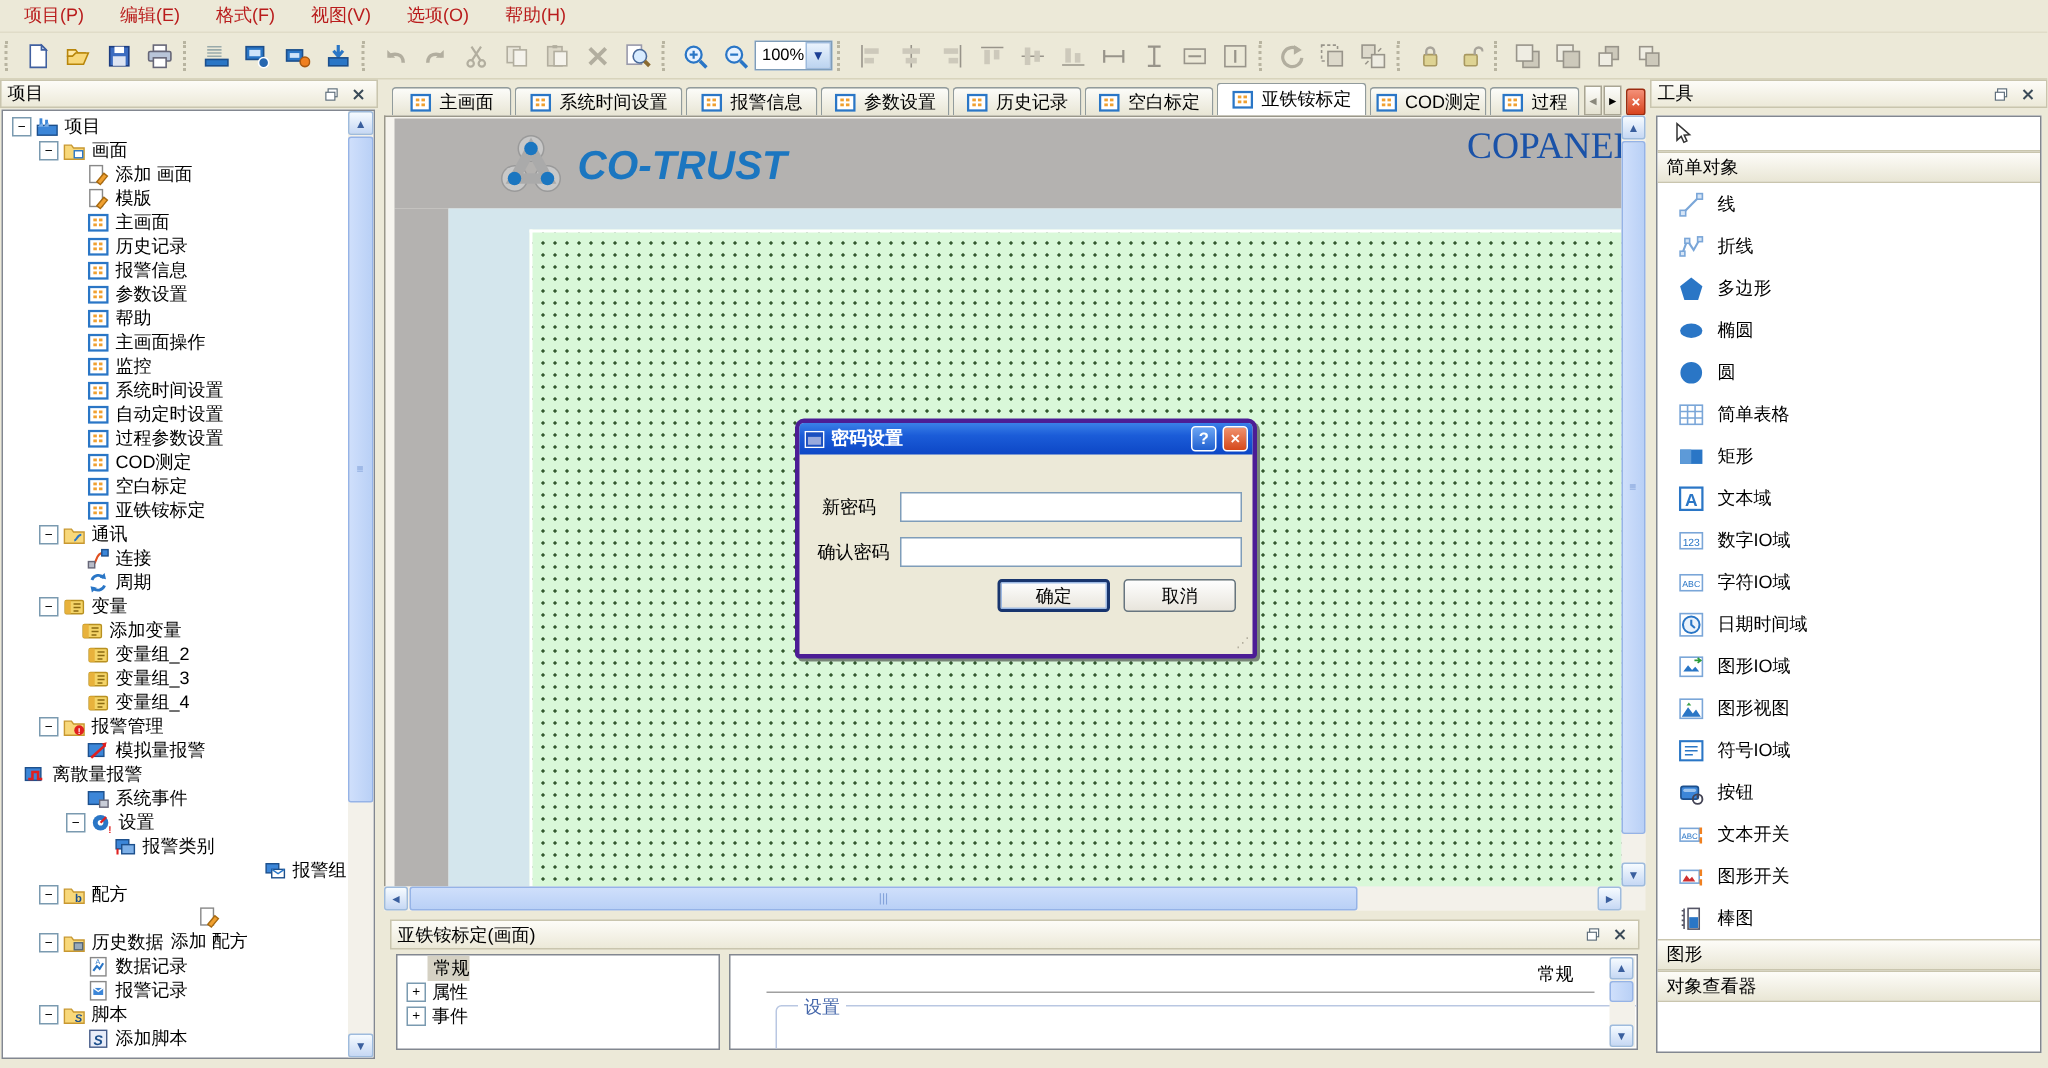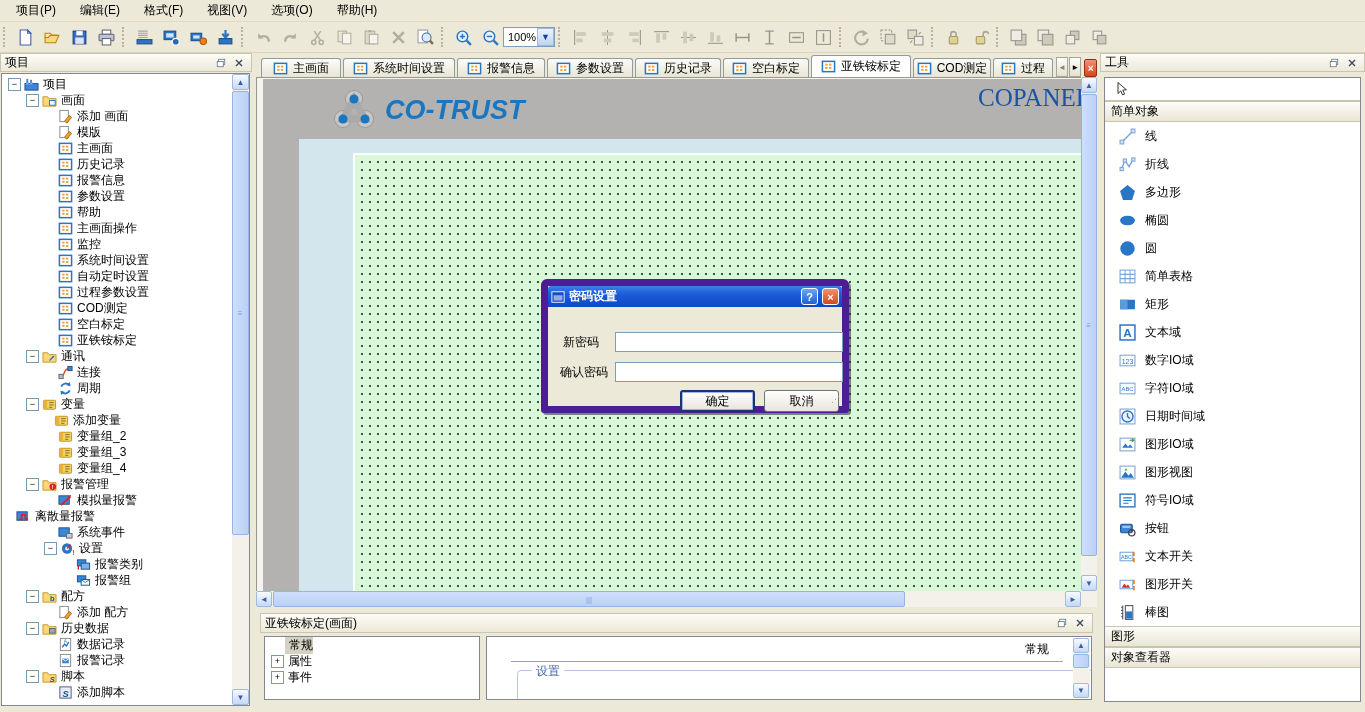--- a/index.html
+++ b/index.html
@@ -4,21 +4,21 @@
 <style>
   html,body{margin:0;padding:0;}
   body{width:1365px;height:712px;position:relative;overflow:hidden;background:#ece9d8;
        font-family:"Liberation Sans","DejaVu Sans",sans-serif;font-size:12px;color:#000;}
   .abs{position:absolute;}
   svg{display:block;}
 
   
   #menubar{left:0;top:0;width:1365px;height:22px;background:#ece9d8;border-bottom:1px solid #e0dcc8;
            display:flex;align-items:center;padding-left:4px;box-sizing:border-box;}
-  .menu-item{color:#000000;padding:2px 12px;white-space:nowrap;}
+  .menu-item{color:#b91c1c;padding:2px 12px;white-space:nowrap;}
 
   
   #toolbar{left:0;top:22px;width:1365px;height:31px;background:#ece9d8;display:flex;align-items:center;
            border-bottom:1px solid #d8d4bc;box-sizing:border-box;}
   .tb-grip{width:5px;height:20px;margin:0 3px;border-left:2px dotted #b8b4a0;}
   .tb-group{display:flex;align-items:center;gap:2px;}
   .tb-btn{width:23px;height:23px;display:flex;align-items:center;justify-content:center;border:1px solid transparent;}
   .tb-btn svg{width:17px;height:17px;}
   .zoom-select{height:20px;width:52px;border:1px solid #7f9db9;background:#fff;font-size:11px;
                display:flex;align-items:center;justify-content:space-between;padding-left:4px;box-sizing:border-box;}
@@ -70,21 +70,21 @@
   #design-gray-top{left:6px;top:1px;width:819px;height:60px;background:#b4b2b0;}
   #design-gray-left{left:6px;top:61px;width:36px;height:453px;background:#b4b2b0;}
   #design-blue{left:42px;top:61px;width:783px;height:453px;background:#d4e6ed;}
   #design-green{left:96px;top:75px;width:729px;height:439px;background:#d9f8d9;border-top:2px solid #fff;border-left:2px solid #fff;
     background-image:radial-gradient(circle,#33582f 0.9px,transparent 1.3px);background-size:8px 8px;background-position:3px 3px;}
   #logo{left:74px;top:6px;width:260px;height:52px;display:flex;align-items:center;gap:8px;}
   #logo-text{font-size:27px;font-weight:bold;font-style:italic;color:#1b76c0;letter-spacing:0px;}
   #copanel{right:-10px;top:6px;font-family:"Liberation Serif","DejaVu Serif",serif;font-size:25px;color:#1a52a8;white-space:nowrap;}
 
   
-  #dialog{left:284px;top:201px;width:308px;height:134px;border:7px solid #4c1d95;border-radius:6px 6px 3px 3px;
+  #dialog{left:273px;top:201px;width:308px;height:160px;border:3px solid #4c1d95;border-radius:6px 6px 3px 3px;
           background:#ece9d8;box-sizing:border-box;box-shadow:2px 2px 0 rgba(40,40,40,.55);}
   #dlg-title{height:21px;background:linear-gradient(180deg,#3a80e8 0%,#1b5cd8 40%,#0d47c6 100%);border-radius:3px 3px 0 0;
              display:flex;align-items:center;padding:0 3px;gap:4px;}
   #dlg-title .cap{color:#fff;font-weight:bold;font-size:12px;flex:1;}
   .dlg-btn{width:17px;height:17px;border-radius:3px;border:1px solid #fff;color:#fff;font-weight:bold;font-size:11px;
            display:flex;align-items:center;justify-content:center;box-sizing:border-box;}
   .dlg-help{background:linear-gradient(#6ca6f4,#2060d0);}
   .dlg-close{background:linear-gradient(#f0926e,#d5481c);}
   .dlg-row{position:absolute;display:flex;align-items:center;}
   .dlg-input{width:228px;height:20px;background:#fff;border:1px solid #7f9db9;box-sizing:border-box;font-size:12px;padding:0 3px;}
@@ -758,42 +758,42 @@
           <span style="width: 11px; flex: 0 0 auto;"></span>
           <span class="ticon">
             <svg viewBox="0 0 16 16" width="15" height="15">
               <rect x="1.5" y="3" width="9" height="6.5" fill="#3c86d8" stroke="#1c4f8c"></rect>
               <rect x="5.5" y="6.5" width="9" height="6.5" fill="#7db0e8" stroke="#1c4f8c"></rect>
               <path d="M2.5 9.5v4" stroke="#e02020" stroke-width="1.5"></path>
             </svg>
           </span>
           <span class="lbl">报警类别</span>
         </div>
-        <div class="tree-row" style="padding-left: 60px;">
+        <div class="tree-row" style="padding-left: 60px; justify-content: flex-end;">
           <span style="width: 11px; flex: 0 0 auto;"></span>
           <span class="ticon">
             <svg viewBox="0 0 16 16" width="15" height="15">
               <rect x="1.5" y="3" width="9" height="6.5" fill="#3c86d8" stroke="#1c4f8c"></rect>
               <rect x="5.5" y="7" width="9" height="6" fill="#fff" stroke="#1c4f8c"></rect>
               <path d="M5.5 7l4.5 3 4.5-3" fill="none" stroke="#2a76c6"></path>
             </svg>
           </span>
           <span class="lbl">报警组</span>
         </div>
         <div class="tree-row" style="padding-left: 24px;">
           <span class="expander">−</span>
           <span class="ticon">
             <svg viewBox="0 0 16 16" width="15" height="15">
               <path d="M1 4h5l1.5 2H15v8H1z" fill="#f8d87a" stroke="#c89830"></path>
               <text x="11" y="13" font-size="8" text-anchor="middle" fill="#1c4f8c" font-weight="bold">b</text>
             </svg>
           </span>
           <span class="lbl">配方</span>
         </div>
-        <div class="tree-row" style="padding-left: 42px;">
+        <div class="tree-row" style="padding-left: 42px; flex-direction: column;">
           <span style="width: 11px; flex: 0 0 auto;"></span>
           <span class="ticon">
             <svg viewBox="0 0 16 16" width="15" height="15">
               <rect x="2" y="1.5" width="9" height="12" fill="#fff" stroke="#888"></rect>
               <path d="M7 13l5-6 2.5 2-5 6z" fill="#f0a030" stroke="#a86a10"></path>
             </svg>
           </span>
           <span class="lbl">添加 配方</span>
         </div>
         <div class="tree-row" style="padding-left: 24px;">

